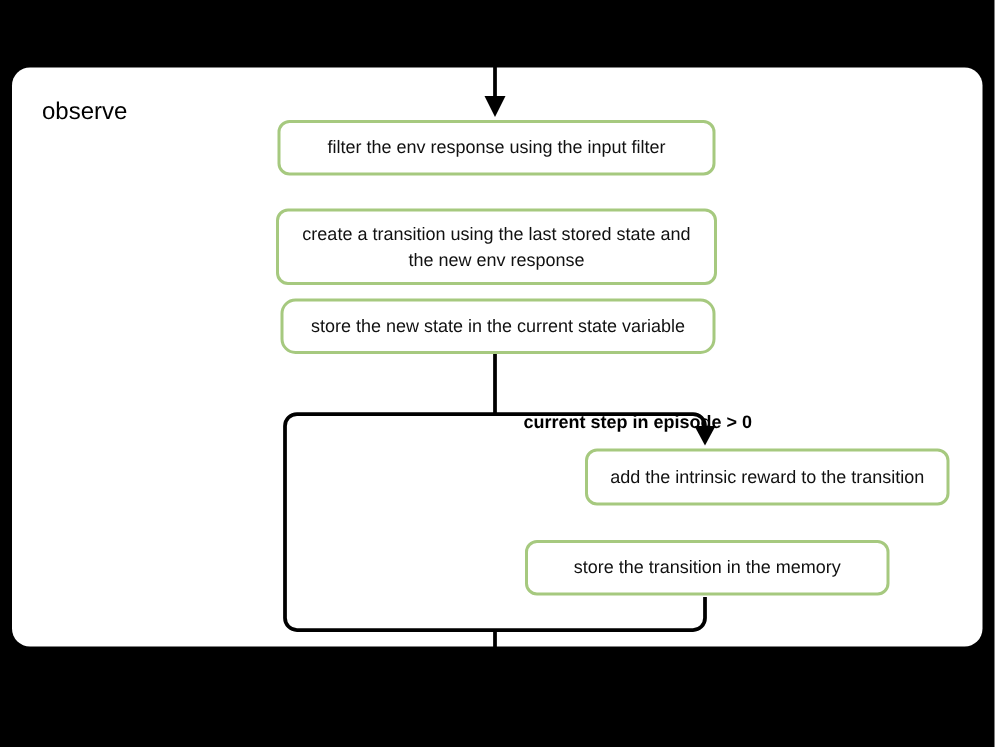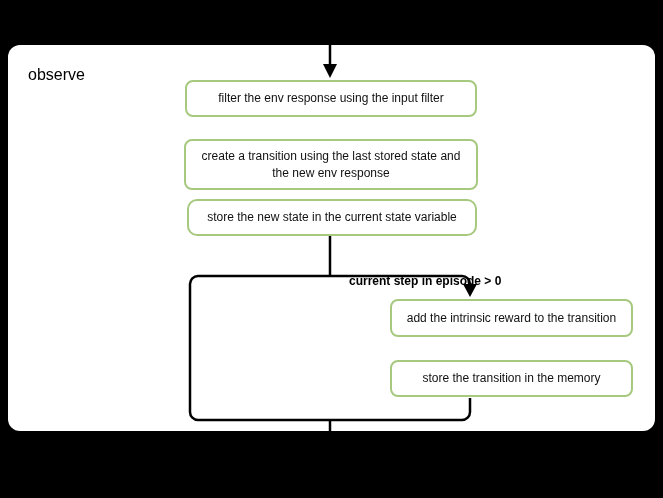--- a/index.html
+++ b/index.html
@@ -44,21 +44,21 @@
       text-align: center;
       font-size: 12px;
       line-height: 1.35;
       color: #111111;
       padding: 4px 12px;
     }
     .node1 { left: 185px; top: 80px;  width: 292px; height: 37px; }
     .node2 { left: 184px; top: 139px; width: 294px; height: 51px; }
     .node3 { left: 187px; top: 199px; width: 290px; height: 37px; border-radius: 10px; }
     .node4 { left: 350px; top: 299px; width: 243px; height: 38px; margin-left: 40px; }
-    .node5 { left: 350px; top: 360px; width: 243px; height: 37px; margin-left: 40px; }
+    .node5 { left: 350px; top: 360px; width: 243px; height: 37px; }
     .branch-label {
       position: absolute;
       left: 349px;
       top: 253px;
       font-size: 12px;
       font-weight: bold;
       color: #000000;
       white-space: nowrap;
       margin-top: 21px;
     }

